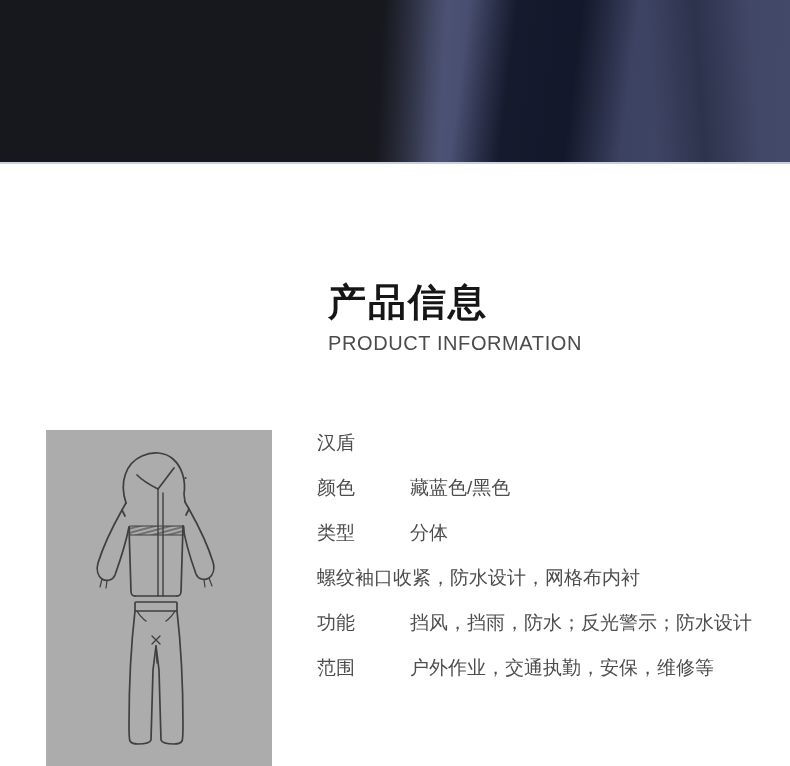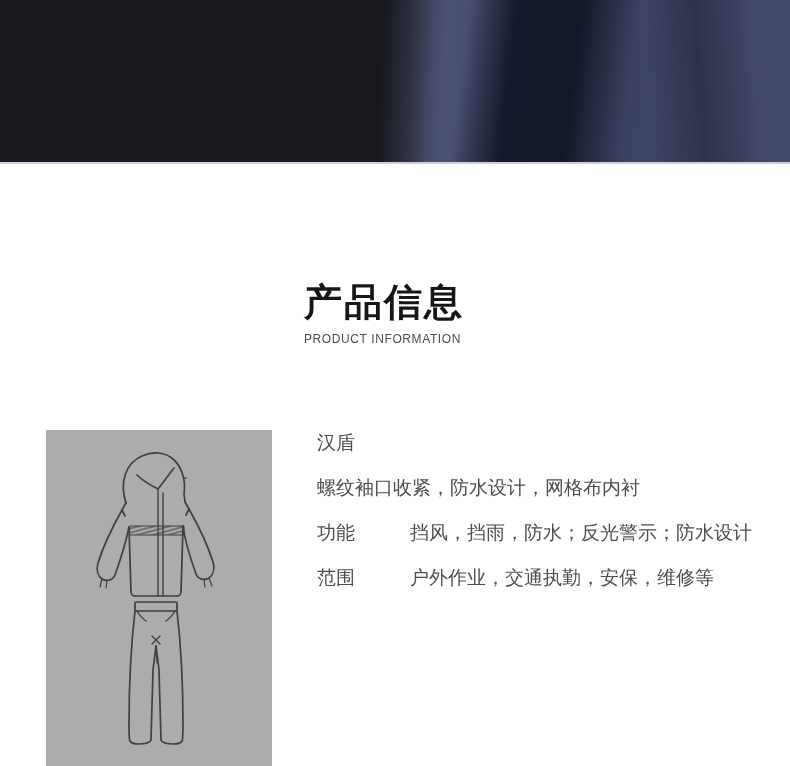--- a/index.html
+++ b/index.html
@@ -17,27 +17,27 @@
     border-bottom:2px solid #ccd0dc;
     background-color:#17181e;
     background-image:
       linear-gradient(93deg, #17181e 0%, #17181e 48%, rgba(23,24,30,0) 56%),
       linear-gradient(97deg, rgba(18,22,40,0) 58%, rgba(18,22,40,0.92) 64%, rgba(16,20,38,0.92) 72%, rgba(18,22,40,0) 79%),
       linear-gradient(86deg, rgba(24,28,48,0) 82%, rgba(24,28,48,0.45) 88%, rgba(24,28,48,0) 95%),
       linear-gradient(92deg, #22242f 38%, #4d5476 54%, #454b6c 62%, #3b4160 76%, #434968 100%);
   }
 
   
-  .section-header { position:absolute; left:304px; top:281px; }
+  .section-header { position:absolute; left:328px; top:281px; }
   .section-title {
     font-size:38px; font-weight:700; color:#161616;
     letter-spacing:2px; line-height:1.15;
   }
   .section-subtitle {
-    margin-top:7px; font-size:12px; color:#4b4b4b; letter-spacing:0.6px;
+    margin-top:7px; font-size:20px; color:#4b4b4b; letter-spacing:0.6px;
   }
 
   
   .sketch-panel {
     position:absolute; left:46px; top:430px; width:226px; height:336px;
     background:#adacac;
   }
   .sketch-panel svg { display:block; width:226px; height:336px; }
 
   
@@ -99,20 +99,28 @@
       <path d="M106,206 L114,214 M114,206 L106,214 M110,216 L111,233" stroke-width="1.3"></path>
     </g>
   </svg>
 </div>
 
 <div class="specs">
   <div class="spec-row">
     <span class="spec-value">汉盾</span>
   </div>
   <div class="spec-row">
+    <span class="spec-label">颜色</span>
+    <span class="spec-value">藏蓝色/黑色</span>
+  </div>
+  <div class="spec-row">
+    <span class="spec-label">类型</span>
+    <span class="spec-value">分体</span>
+  </div>
+  <div class="spec-row">
     <span class="spec-value">
       <span class="value-line">螺纹袖口收紧，防水设计，网格布内衬</span>
     </span>
   </div>
   <div class="spec-row">
     <span class="spec-label">功能</span>
     <span class="spec-value">挡风，挡雨，防水；反光警示；防水设计</span>
   </div>
   <div class="spec-row">
     <span class="spec-label">范围</span>

